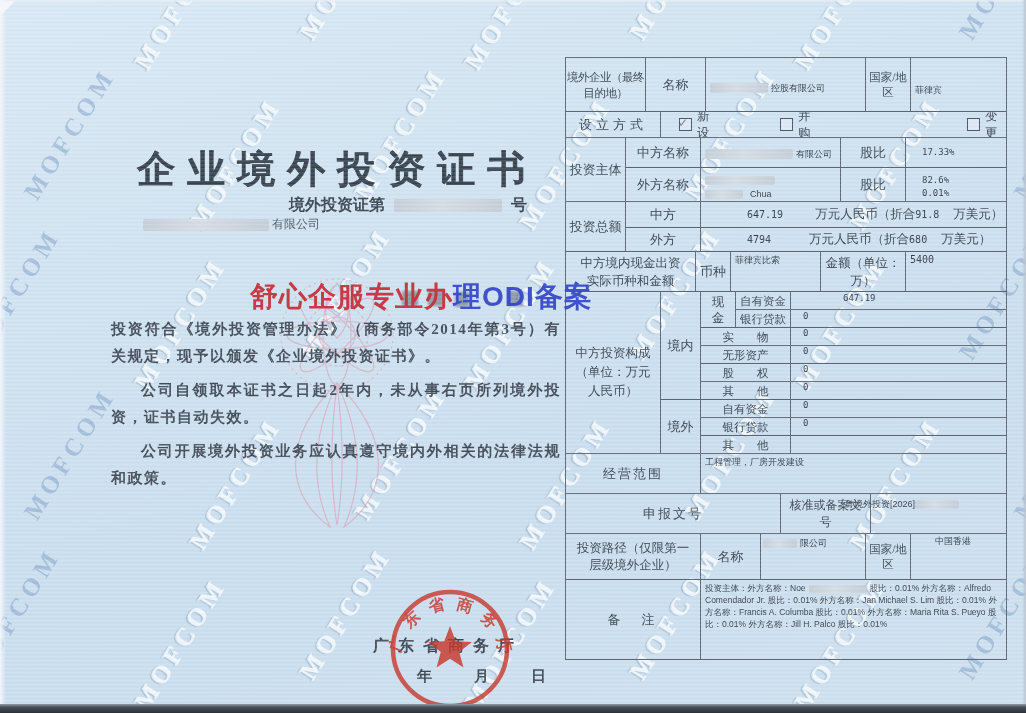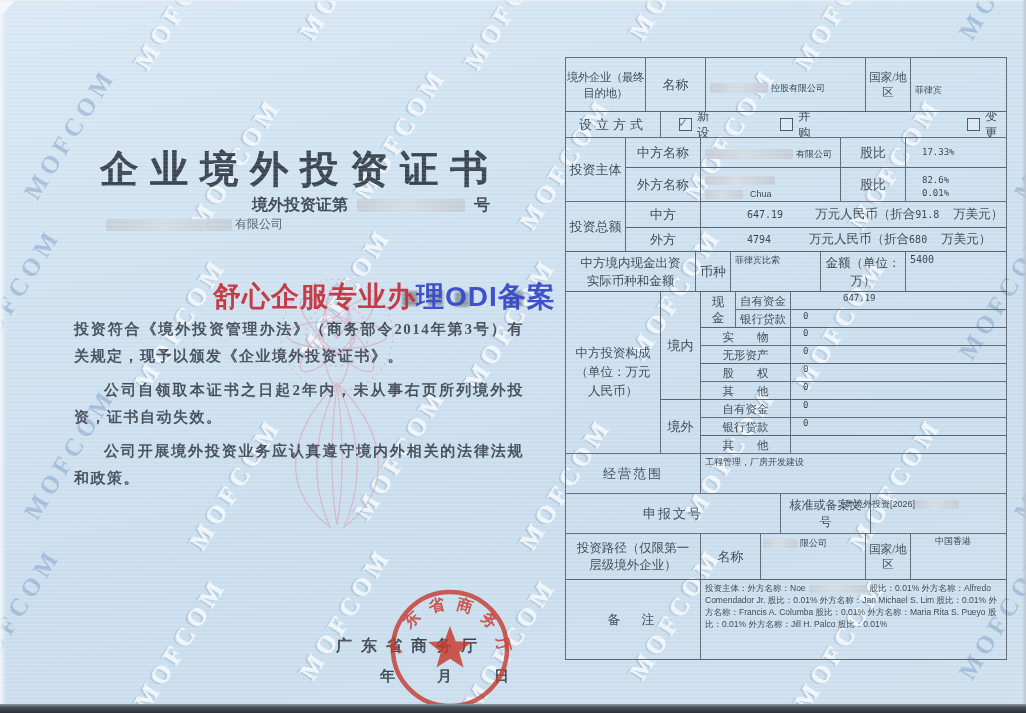--- a/index.html
+++ b/index.html
@@ -20,21 +20,21 @@
     background:linear-gradient(180deg,#e7eef5,rgba(231,238,245,0));}
   .corner{position:absolute;left:0;top:0;width:0;height:0;z-index:5;
     border-left:16px solid #f5f8fb;border-bottom:16px solid transparent;}
   
   .wm-layer{position:absolute;inset:0;z-index:1;overflow:hidden;}
   .wm{position:absolute;font:700 25px "Liberation Serif",serif;letter-spacing:5px;
     transform:rotate(-58deg);color:rgba(241,248,253,.78);
     text-shadow:1px 1px 0 rgba(255,255,255,.75),-1px -1px 1px rgba(128,156,188,.5);white-space:nowrap;}
   .wm.blue{color:rgba(118,150,194,.48);text-shadow:none;}
   
-  .lp{position:absolute;z-index:2;}
+  .lp{position:absolute;z-index:2;margin-left:37px;}
   .title{left:60px;top:144px;width:480px;text-align:center;font-size:38px;font-weight:700;
     letter-spacing:12px;color:#37424d;text-shadow:.4px .4px 0 #55606b;}
   .cert-line{left:252px;top:195px;display:flex;align-items:center;gap:9px;
     font-size:16px;font-weight:700;color:#3b4551;}
   .holder-line{left:106px;top:216px;display:flex;align-items:center;gap:3px;font-size:12px;}
   .stamp{left:213px;top:278px;font-family:"Liberation Sans",sans-serif;font-size:28px;
     font-weight:700;letter-spacing:1px;white-space:nowrap;opacity:.93;z-index:4;}
   .smudge{position:absolute;z-index:2;background:#4c5763;opacity:.5;filter:blur(1.3px);}
   .paras{left:74px;top:316px;width:450px;}
   .paras p{margin:0 0 7px 0;font-size:15px;font-weight:600;line-height:27px;

